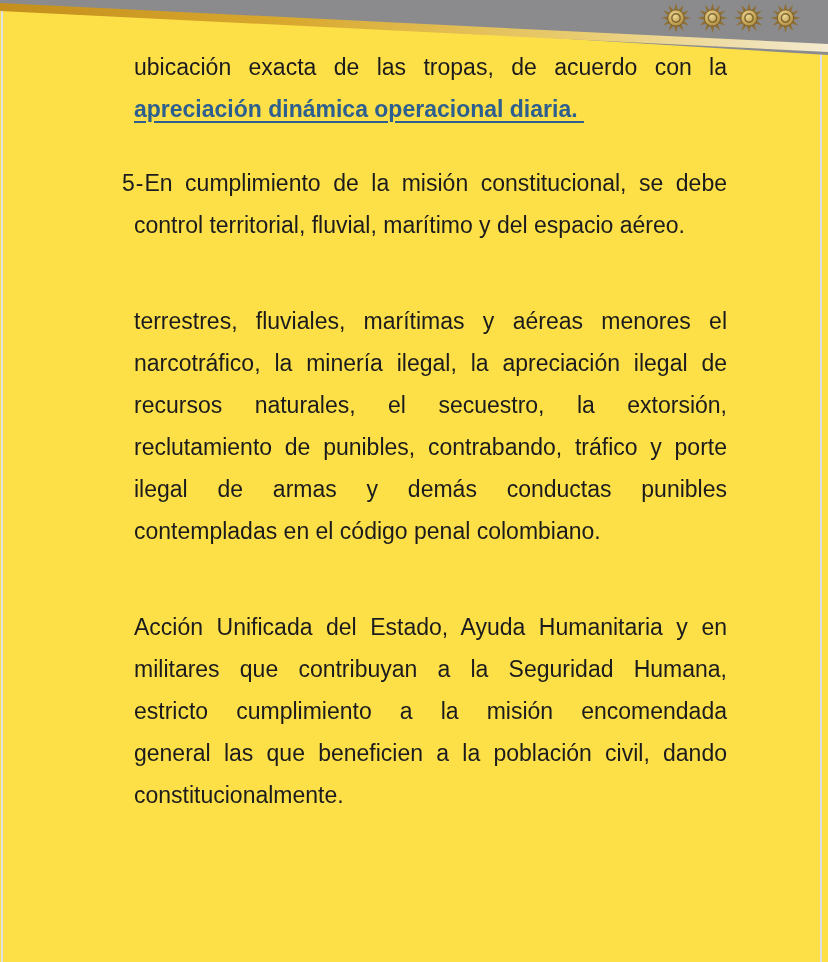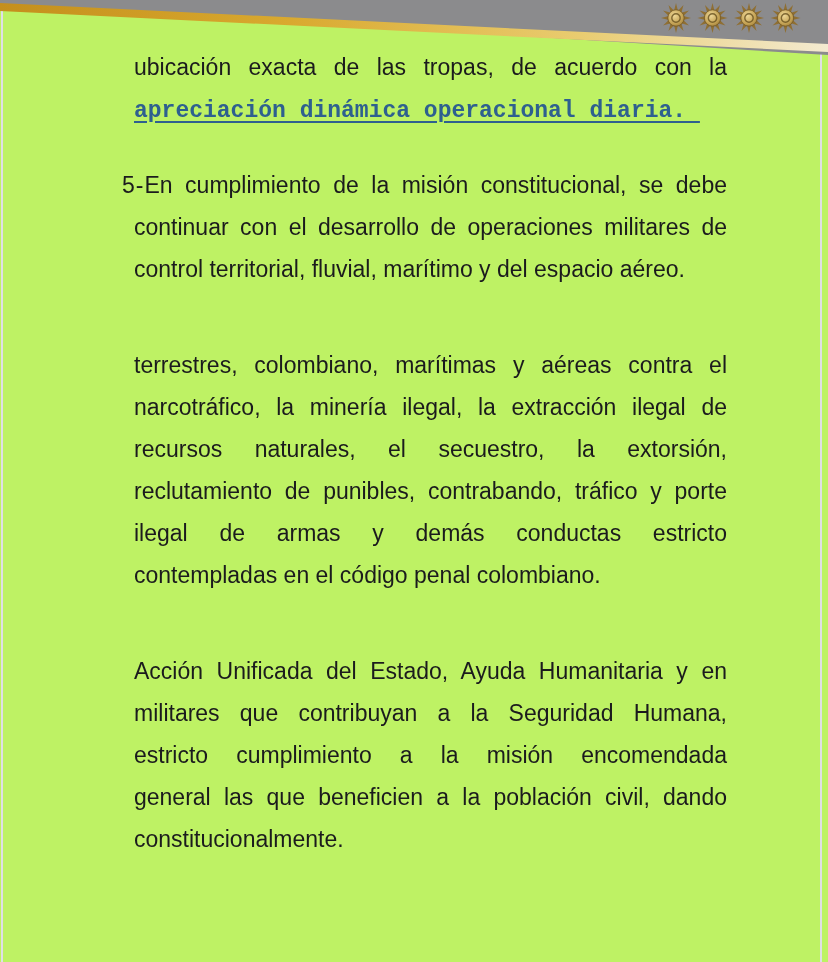--- a/index.html
+++ b/index.html
@@ -1,19 +1,19 @@
 <!DOCTYPE html>
 <html><head>
 <meta charset="utf-8">
 <style>
   html,body{margin:0;padding:0;background:#ffffff;}
   .screen{
     position:relative;
     width:828px;height:962px;
-    background:#bef264;
+    background:#fde047;
     overflow:hidden;
     font-family:"Liberation Sans","DejaVu Sans",sans-serif;
   }
   .page-edge{
     position:absolute;top:0;bottom:0;width:2px;
     background:#dfdfe6;
   }
   .page-edge.left{left:1px;}
   .page-edge.right{left:820px;}
   .header-band{
@@ -83,33 +83,32 @@
       <use href="#sunBadge" x="676" y="18"></use>
       <use href="#sunBadge" x="712.5" y="18"></use>
       <use href="#sunBadge" x="749" y="18"></use>
       <use href="#sunBadge" x="785.5" y="18"></use>
     </g>
   </svg>
 
   <div class="doc-body" style="color: rgb(27, 27, 29);">
       <div class="para">
         <div class="line">ubicación exacta de las tropas, de acuerdo con la</div>
-        <div class="line last"><span class="link" style="color: rgb(46, 96, 143); font-family: Liberation Mono, monospace;">apreciación dinámica operacional diaria. </span></div>
+        <div class="line last"><span class="link" style="color: rgb(46, 96, 143);">apreciación dinámica operacional diaria. </span></div>
       </div>
       <div class="para">
         <div class="line first numbered"><span class="num">5-</span>En cumplimiento de la misión constitucional, se debe</div>
-        <div class="line">continuar con el desarrollo de operaciones militares de</div>
         <div class="line last">control territorial, fluvial, marítimo y del espacio aéreo.</div>
       </div>
       <div class="para">
-        <div class="line">terrestres, colombiano, marítimas y aéreas contra el</div>
-        <div class="line">narcotráfico, la minería ilegal, la extracción ilegal de</div>
+        <div class="line">terrestres, fluviales, marítimas y aéreas menores el</div>
+        <div class="line">narcotráfico, la minería ilegal, la apreciación ilegal de</div>
         <div class="line">recursos naturales, el secuestro, la extorsión,</div>
         <div class="line">reclutamiento de punibles, contrabando, tráfico y porte</div>
-        <div class="line">ilegal de armas y demás conductas estricto</div>
+        <div class="line">ilegal de armas y demás conductas punibles</div>
         <div class="line last">contempladas en el código penal colombiano.</div>
       </div>
       <div class="para">
         <div class="line">Acción Unificada del Estado, Ayuda Humanitaria y en</div>
         <div class="line">militares que contribuyan a la Seguridad Humana,</div>
         <div class="line">estricto cumplimiento a la misión encomendada</div>
         <div class="line">general las que beneficien a la población civil, dando</div>
         <div class="line last">constitucionalmente.</div>
       </div>
     </div>

